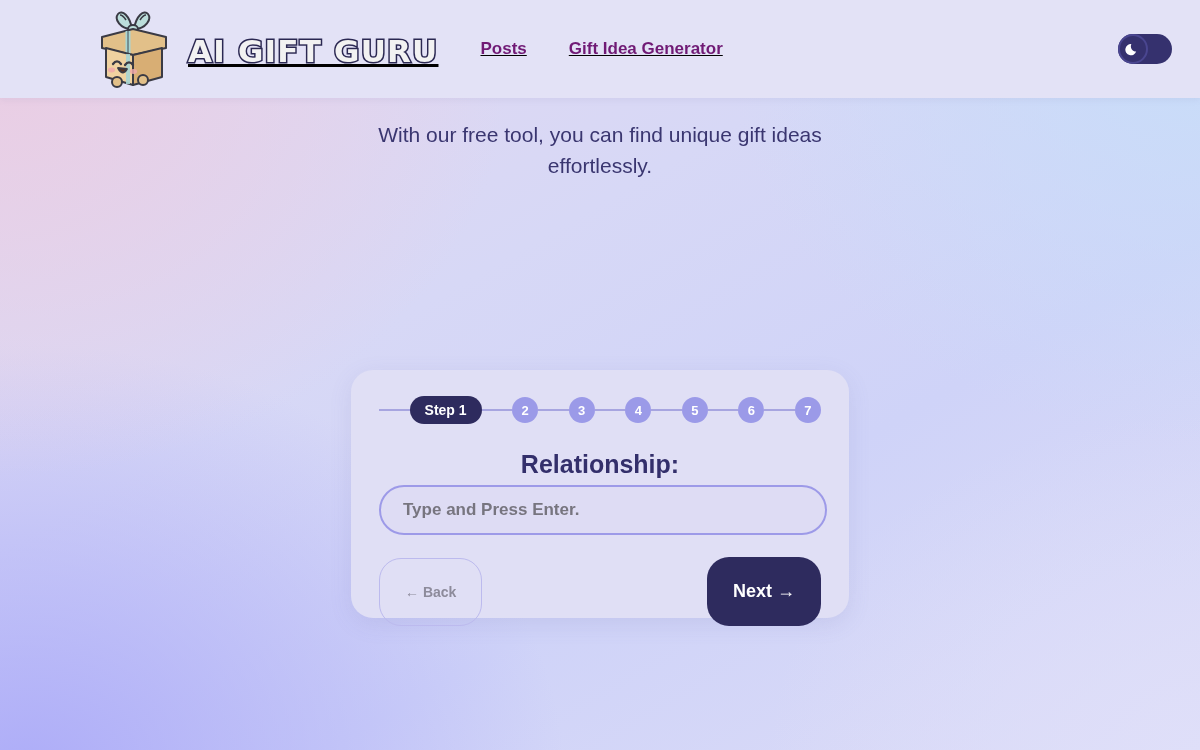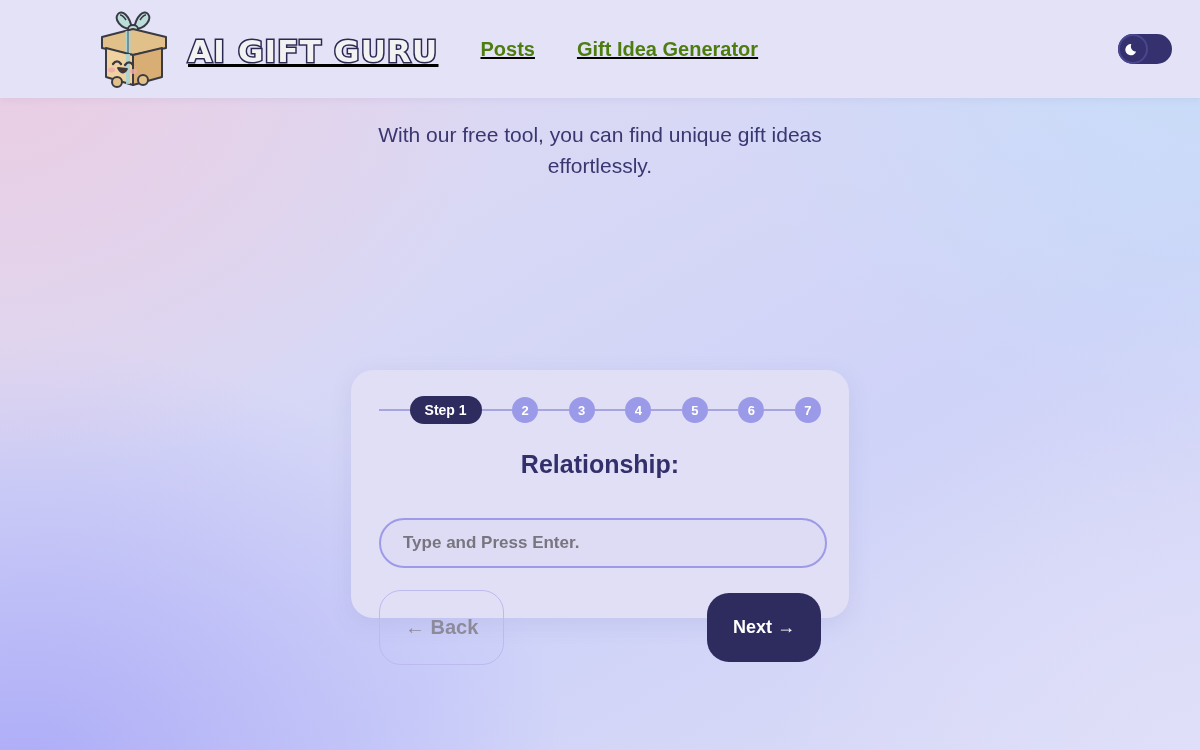--- a/index.html
+++ b/index.html
@@ -73,23 +73,23 @@
   }
 
   .nav {
     display: flex;
     align-items: center;
     gap: 42px;
     margin-left: 42px;
   }
 
   .nav-link {
-    font-size: 20px;
-    font-weight: bold;
-    color: #4d7c0f;
+    font-size: 17px;
+    font-weight: bold;
+    color: #701a75;
     text-decoration: none;
     white-space: nowrap;
     cursor: pointer;
   }
 
   .header-spacer { flex: 1; }
 
   .theme-toggle {
     width: 54px;
     height: 30px;
@@ -205,21 +205,21 @@
     font-size: 25px;
     font-weight: bold;
     color: #332f6b;
     margin-top: 26px;
   }
 
   .answer-input {
     display: block;
     width: 448px;
     height: 50px;
-    margin: 39px auto 0;
+    margin: 6px auto 0;
     border-radius: 25px;
     border: 2px solid #9d9ae8;
     background: #dedcf4;
     padding: 0 22px;
     font-family: "Liberation Sans", sans-serif;
     font-size: 17px;
     font-weight: bold;
     color: #3a3670;
     outline: none;
   }
@@ -235,21 +235,21 @@
     justify-content: space-between;
     align-items: center;
     margin-top: 22px;
   }
 
   .btn-back {
     background: transparent;
     border: 1.5px solid #bcbaee;
     color: #8d8b9b;
     font-family: "Liberation Sans", sans-serif;
-    font-size: 20px;
+    font-size: 14px;
     font-weight: bold;
     border-radius: 22px;
     padding: 25px 25px;
     cursor: pointer;
     white-space: nowrap;
   }
 
   .btn-next {
     background: #2e2b5e;
     border: none;

